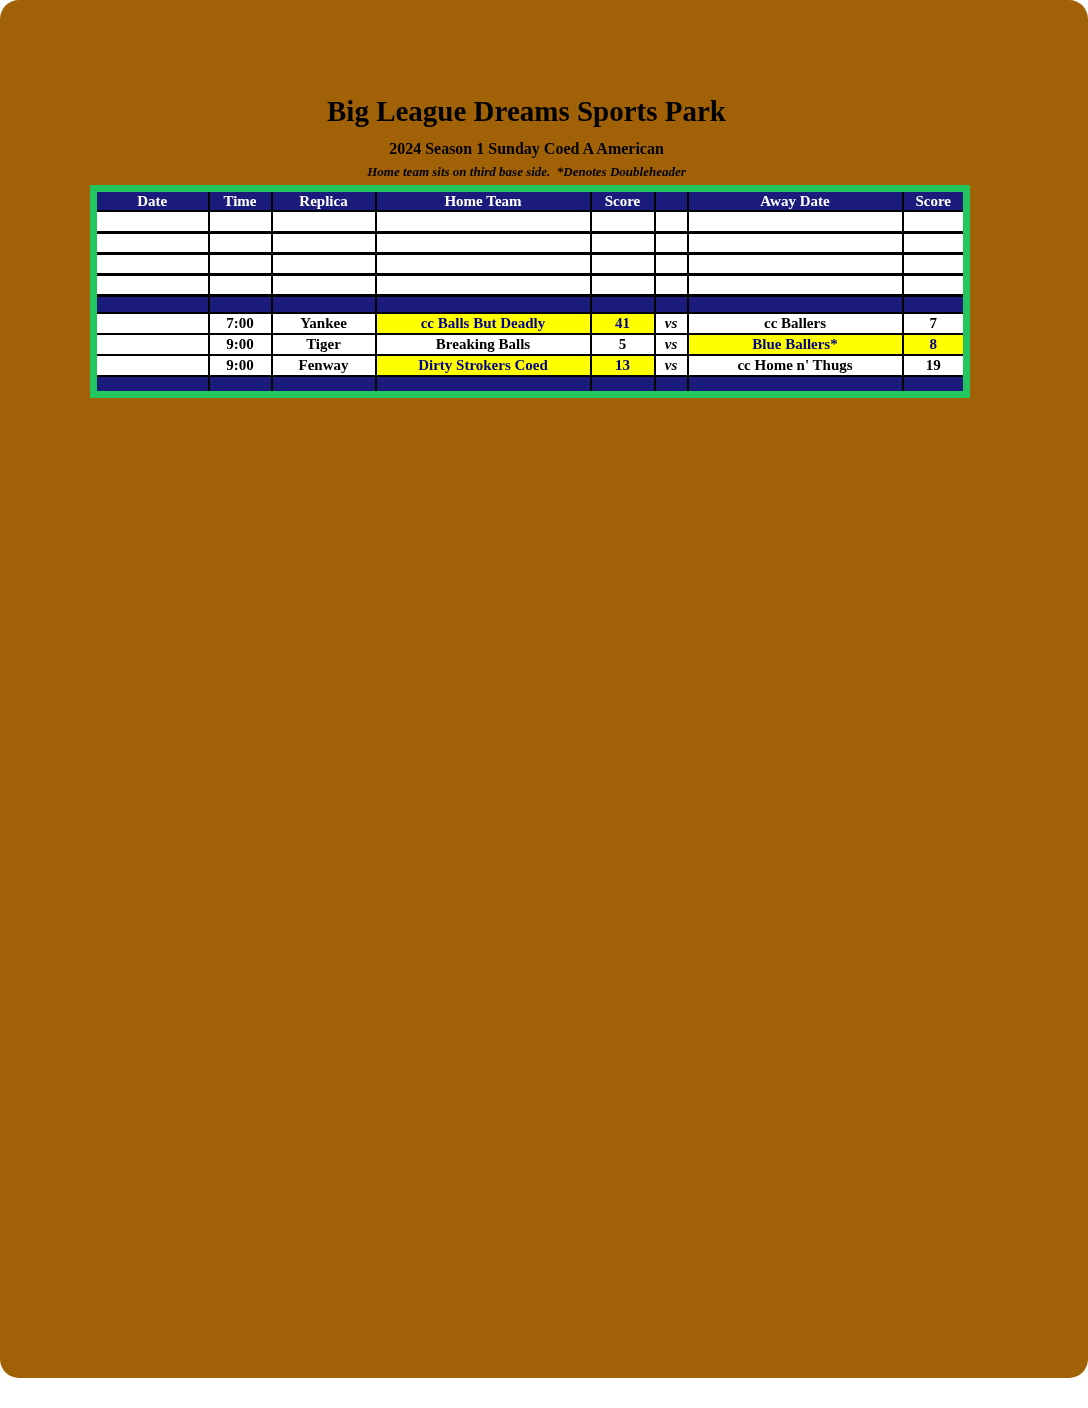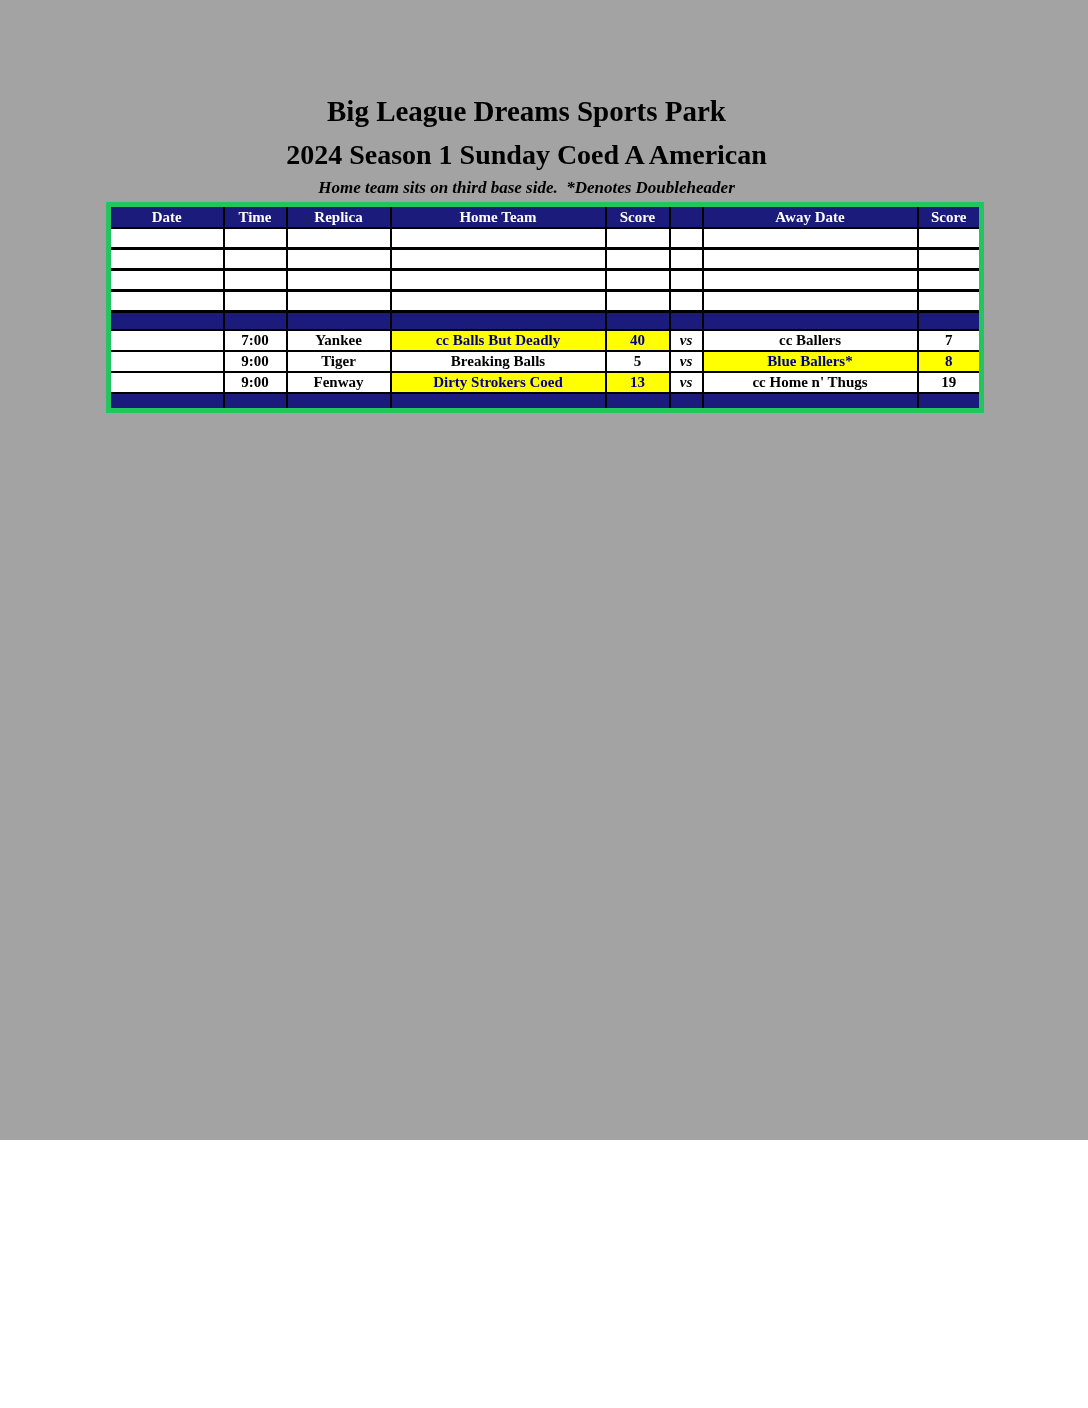--- a/index.html
+++ b/index.html
@@ -7,62 +7,62 @@
     margin: 0;
     padding: 0;
     background: #ffffff;
     width: 1088px;
     height: 1408px;
     font-family: "Liberation Serif", serif;
   }
   .page {
     position: relative;
     width: 1088px;
-    height: 1140px;
-    background: #a3a3a3;
+    height: 1378px;
+    background: #a16207;
     overflow: hidden;
+    border-radius: 19px;
   }
   .content {
     position: absolute;
     left: 90px;
     top: 96px;
     width: 873px;
   }
   .title {
     text-align: center;
     font-size: 29px;
     font-weight: bold;
     color: #000000;
     line-height: 1.1;
     margin: 0 0 6px 0;
   }
   .subtitle {
     text-align: center;
-    font-size: 28px;
+    font-size: 16px;
     font-weight: bold;
     color: #000000;
     line-height: 1.1;
     margin: 12px 0 8px 0;
   }
   .note {
     text-align: center;
-    font-size: 17px;
+    font-size: 13px;
     font-weight: bold;
     font-style: italic;
     color: #000000;
     line-height: 1.1;
     margin: 0 0 5px 0;
     white-space: pre;
   }
   table.schedule {
     width: 873px;
     border-collapse: collapse;
     table-layout: fixed;
-    border: 5px solid #22c55e;
-    margin-left: 16px;
+    border: 7px solid #22c55e;
   }
   table.schedule td, table.schedule th {
     border: 2px solid #000000;
     padding: 0 3px;
     font-size: 15px;
     font-weight: bold;
     text-align: center;
     overflow: hidden;
     white-space: nowrap;
   }
@@ -178,21 +178,21 @@
             <td></td>
             <td></td>
             <td></td>
         </tr>
 
         <tr class="game-row">
           <td></td>
           <td>7:00</td>
           <td>Yankee</td>
           <td class="hl">cc Balls But Deadly</td>
-          <td class="hl">40</td>
+          <td class="hl">41</td>
           <td class="vs-cell">vs</td>
           <td>cc Ballers</td>
           <td>7</td>
         </tr>
         <tr class="game-row">
           <td></td>
           <td>9:00</td>
           <td>Tiger</td>
           <td>Breaking Balls</td>
           <td>5</td>

